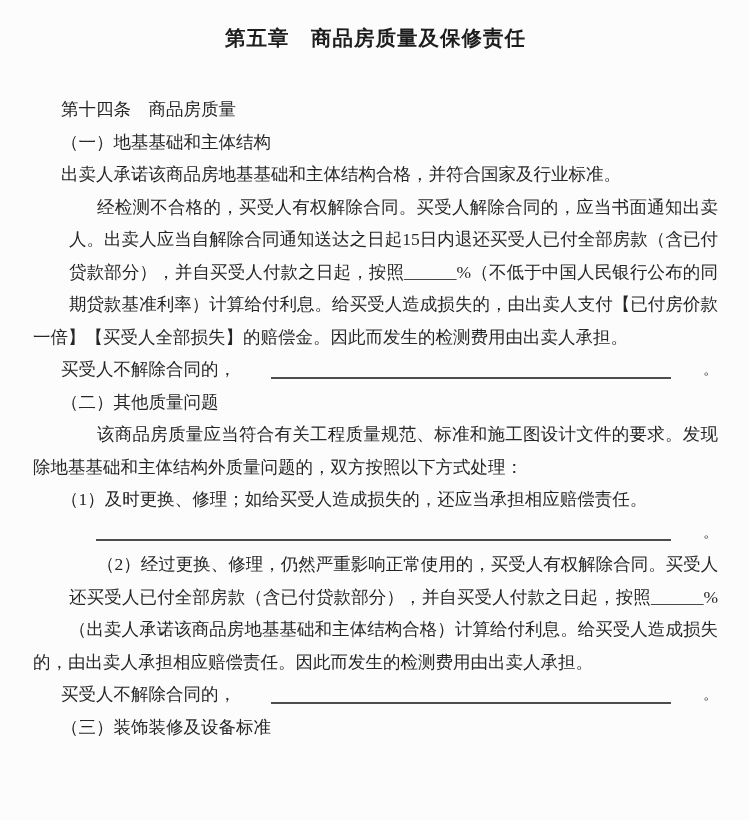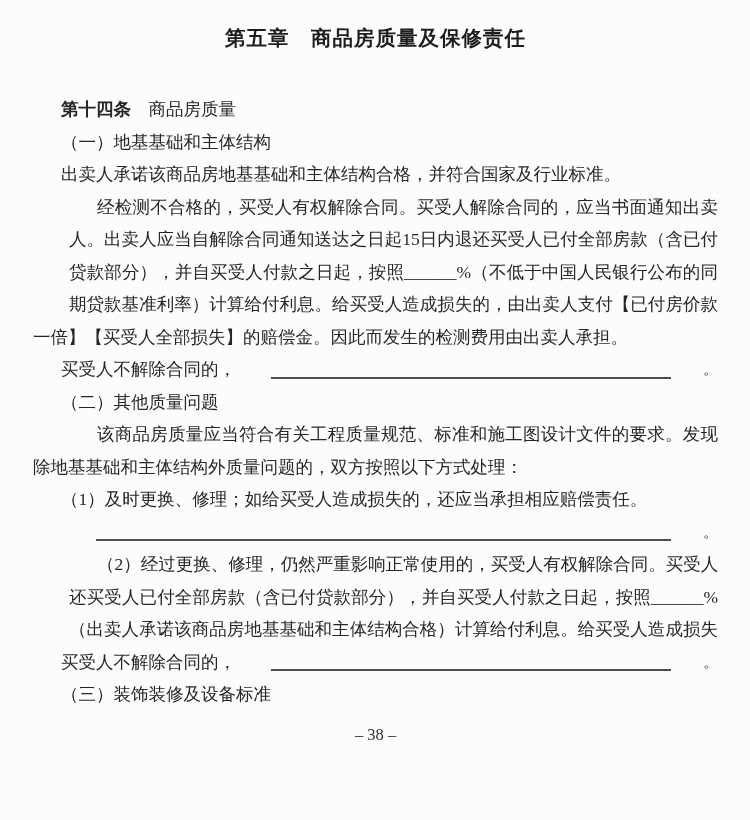--- a/index.html
+++ b/index.html
@@ -34,21 +34,21 @@
   }
   .line {
     line-height: 32.5px;
     height: 32.5px;
     text-align: justify;
     white-space: nowrap;
     overflow: hidden;
   }
   .ind { text-indent: 28px; }
   .jfull { text-align-last: justify; margin-left: 36px; }
-  .bold { font-weight: bold; }
+  .bold { font-weight: normal; }
   .fillrow {
     display: flex;
     align-items: stretch;
     text-indent: 0;
     gap: 32px;
   }
   .fillrow.ind { padding-left: 28px; text-indent: 0; }
   .pre { flex: 0 0 auto; white-space: pre; }
   .fill { flex: 1 1 auto; position: relative; }
   .fill::after {
@@ -96,20 +96,21 @@
       <div class="line">除地基基础和主体结构外质量问题的，双方按照以下方式处理：</div>
       <div class="line ind">（1）及时更换、修理；如给买受人造成损失的，还应当承担相应赔偿责任。</div>
       <div class="line ind fillrow">
         <span class="pre"></span>
         <span class="fill"></span>
         <span class="suf">。</span>
       </div>
       <div class="line ind jfull">（2）经过更换、修理，仍然严重影响正常使用的，买受人有权解除合同。买受人</div>
       <div class="line jfull">还买受人已付全部房款（含已付贷款部分），并自买受人付款之日起，按照______%</div>
       <div class="line jfull">（出卖人承诺该商品房地基基础和主体结构合格）计算给付利息。给买受人造成损失</div>
+      <div class="line">的，由出卖人承担相应赔偿责任。因此而发生的检测费用由出卖人承担。</div>
       <div class="line ind fillrow">
         <span class="pre">买受人不解除合同的，</span>
         <span class="fill"></span>
         <span class="suf">。</span>
       </div>
       <div class="line ind">（三）装饰装修及设备标准</div>
     </div>
   <div class="footer">– 38 –</div>
 </div>
 

